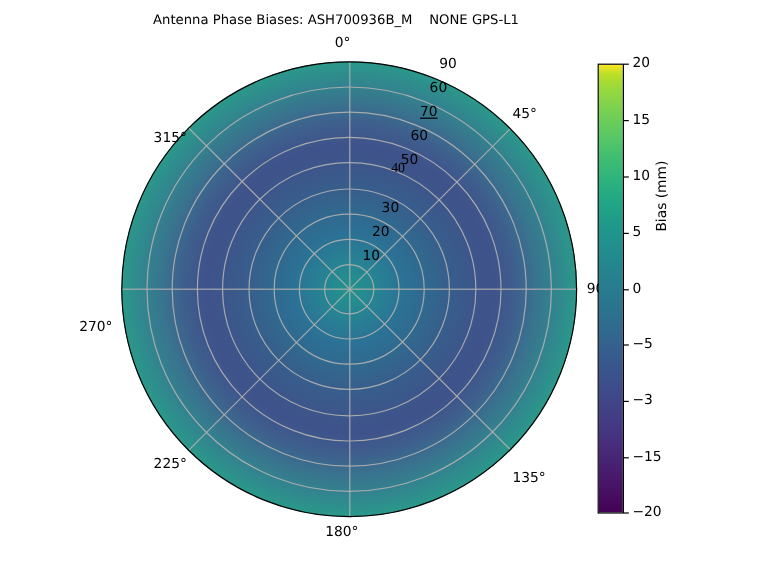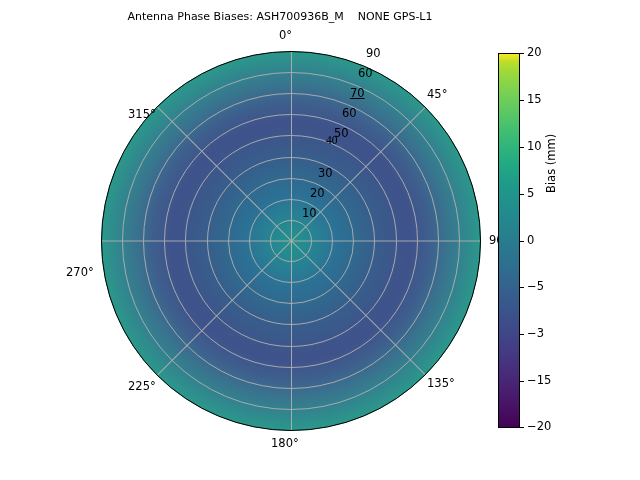--- a/index.html
+++ b/index.html
@@ -124,21 +124,21 @@
       <div class="grid-spoke" style="transform:rotate(45deg);"></div>
       <div class="grid-spoke" style="transform:rotate(90deg);"></div>
       <div class="grid-spoke" style="transform:rotate(135deg);"></div>
     </div>
 
     <div id="polar-outline"></div>
 
     <div class="theta-label" style="left:178px;top:-22px;">0°</div>
     <div class="theta-label" style="left:326px;top:37px;">45°</div>
     <div class="theta-label" style="left:388px;top:183px;">90</div>
-    <div class="theta-label" style="left:326px;top:326px;">135°</div>
+    <div class="theta-label" style="left:326px;top:341px;">135°</div>
     <div class="theta-label" style="left:170px;top:386px;">180°</div>
     <div class="theta-label" style="left:27px;top:329px;">225°</div>
     <div class="theta-label" style="left:-35px;top:183px;margin-top:32px;">270°</div>
     <div class="theta-label" style="left:27px;top:37px;margin-top:20px;">315°</div>
 
     <div class="r-label" style="left:201px;top:156px;">10</div>
     <div class="r-label" style="left:209px;top:136px;">20</div>
     <div class="r-label" style="left:217px;top:116px;">30</div>
     <div class="r-label" style="left:225px;top:83px;font-family:Liberation Serif, serif;">40</div>
     <div class="r-label" style="left:233px;top:76px;">50</div>

